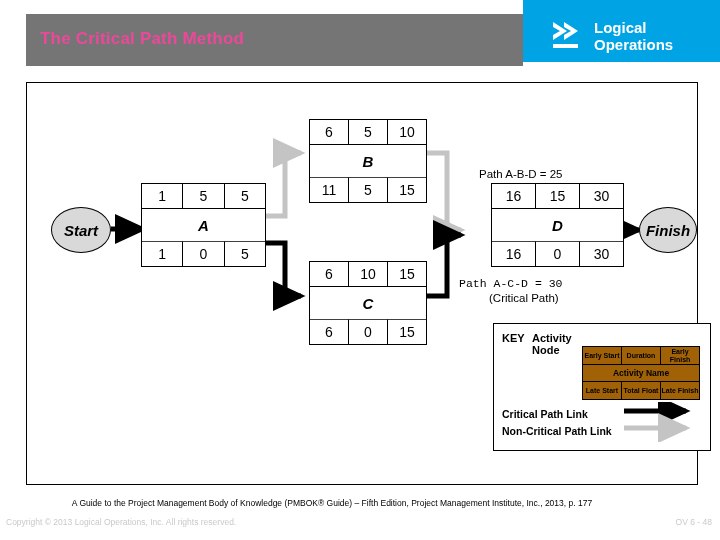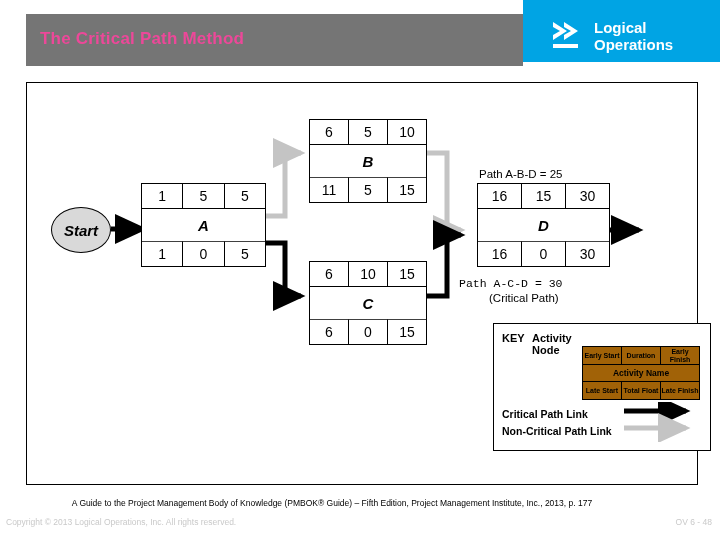--- a/index.html
+++ b/index.html
@@ -339,34 +339,37 @@
         <div class="cell divl">15</div>
       </div>
       <div class="name">C</div>
       <div class="row bottom">
         <div class="cell">6</div>
         <div class="cell divl">0</div>
         <div class="cell divl">15</div>
       </div>
     </div>
 
-    <div class="node" id="node-d" style="left:450px; top:100px; width:133px;">
+    <div class="node" id="node-d" style="left:464px; top:100px; width:133px;">
       <div class="row top">
         <div class="cell">16</div>
         <div class="cell divl">15</div>
         <div class="cell divl">30</div>
       </div>
       <div class="name">D</div>
       <div class="row bottom">
         <div class="cell">16</div>
         <div class="cell divl">0</div>
         <div class="cell divl">30</div>
       </div>
     </div>
 
+    <div class="terminal" style="left:612px; top:124px; width:58px; height:46px;">
+      <span>Finish</span>
+    </div>
 
     <div class="path-label" style="left:452px; top:85px;">Path A-B-D = 25</div>
     <div class="path-label" style="left:432px; top:194px;font-family:Liberation Mono, monospace;">Path A-C-D = 30</div>
     <div class="path-label" style="left:462px; top:209px;">(Critical Path)</div>
 
     <div id="key-box">
       <div id="key-title">KEY</div>
       <div id="key-subtitle">Activity Node</div>
 
       <div id="key-node">

